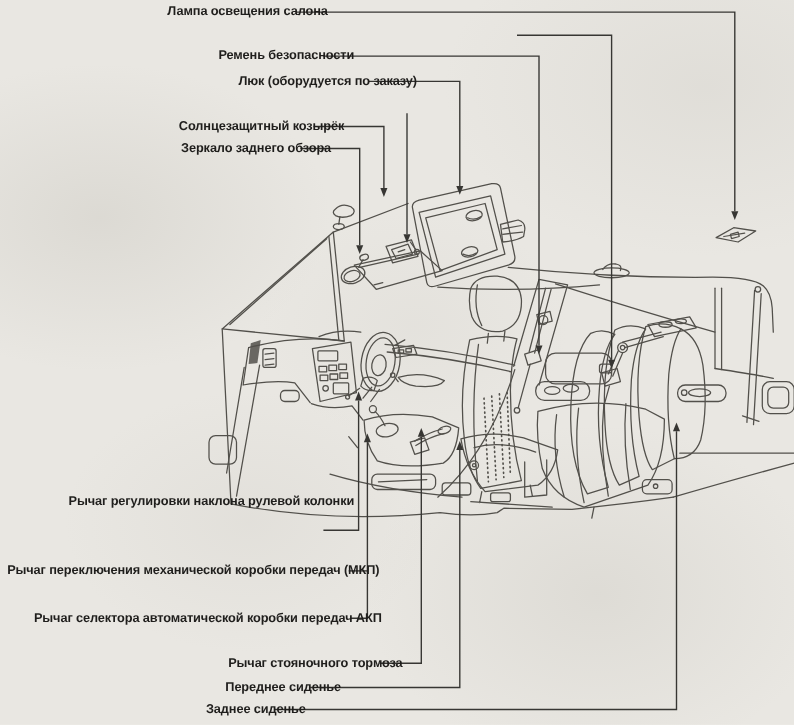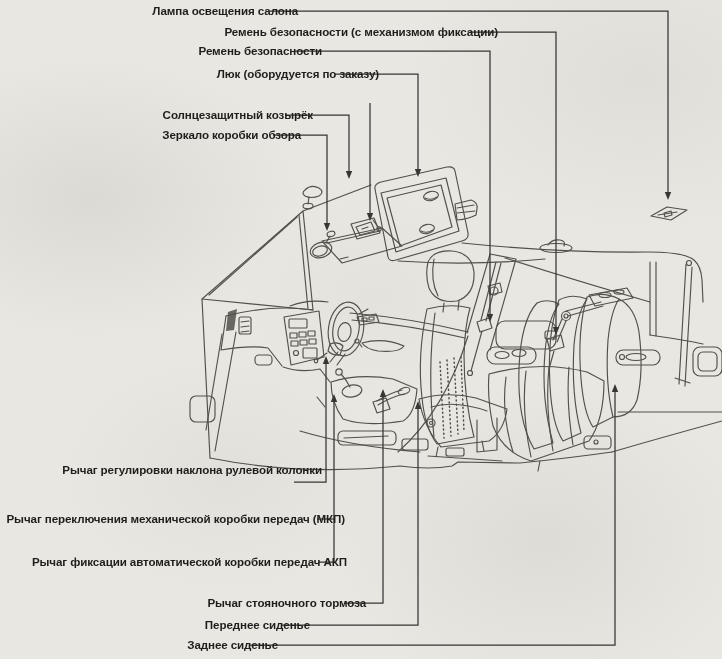--- a/index.html
+++ b/index.html
@@ -262,26 +262,25 @@
       <polygon class="arrow" points="323.8,223 330.2,223 327,231"></polygon>
       <polygon class="arrow" points="322.8,364 329.2,364 326,356"></polygon>
       <polygon class="arrow" points="330.8,402 337.2,402 334,394"></polygon>
       <polygon class="arrow" points="379.8,397 386.2,397 383,389"></polygon>
       <polygon class="arrow" points="414.8,409 421.2,409 418,401"></polygon>
       <polygon class="arrow" points="611.8,392 618.2,392 615,384"></polygon>
     </g>
   </svg>
 
   <div class="callout" style="right:456px;top:11px">Лампа освещения салона</div>
-  <div class="callout" style="right:256px;top:32px">Ремень безопасности (с механизмом фиксации)</div>
   <div class="callout" style="right:432px;top:51px">Ремень безопасности</div>
   <div class="callout" style="right:375px;top:74px">Люк (оборудуется по заказу)</div>
   <div class="callout" style="right:441px;top:115px">Солнцезащитный козырёк</div>
-  <div class="callout" style="right:453px;top:135px">Зеркало коробки обзора</div>
-
-  <div class="callout" style="right:432px;top:470px">Рычаг регулировки наклона рулевой колонки</div>
+  <div class="callout" style="right:453px;top:135px">Зеркало заднего обзора</div>
+
+  <div class="callout" style="right:432px;top:456px">Рычаг регулировки наклона рулевой колонки</div>
   <div class="callout" style="right:409px;top:519px">Рычаг переключения механической коробки передач (МКП)</div>
-  <div class="callout" style="right:407px;top:562px">Рычаг фиксации автоматической коробки передач АКП</div>
+  <div class="callout" style="right:407px;top:562px">Рычаг селектора автоматической коробки передач АКП</div>
   <div class="callout" style="right:388px;top:603px">Рычаг стояночного тормоза</div>
   <div class="callout" style="right:444px;top:625px">Переднее сиденье</div>
   <div class="callout" style="right:476px;top:645px">Заднее сиденье</div>
 
 </div>
 
 </body></html>

